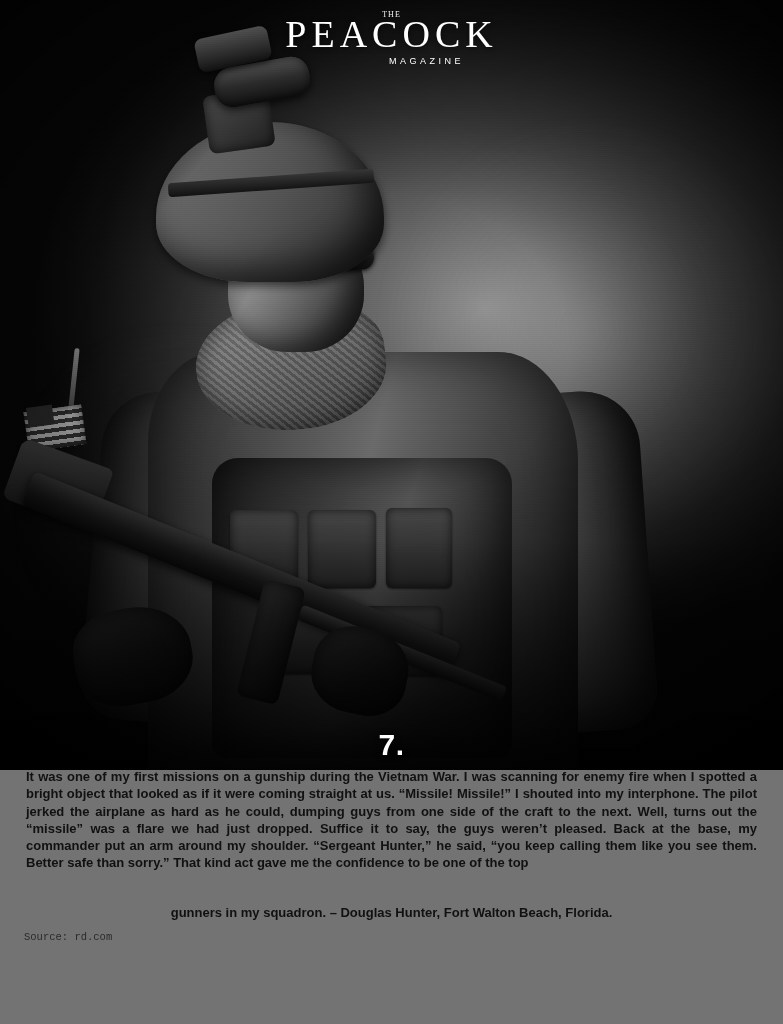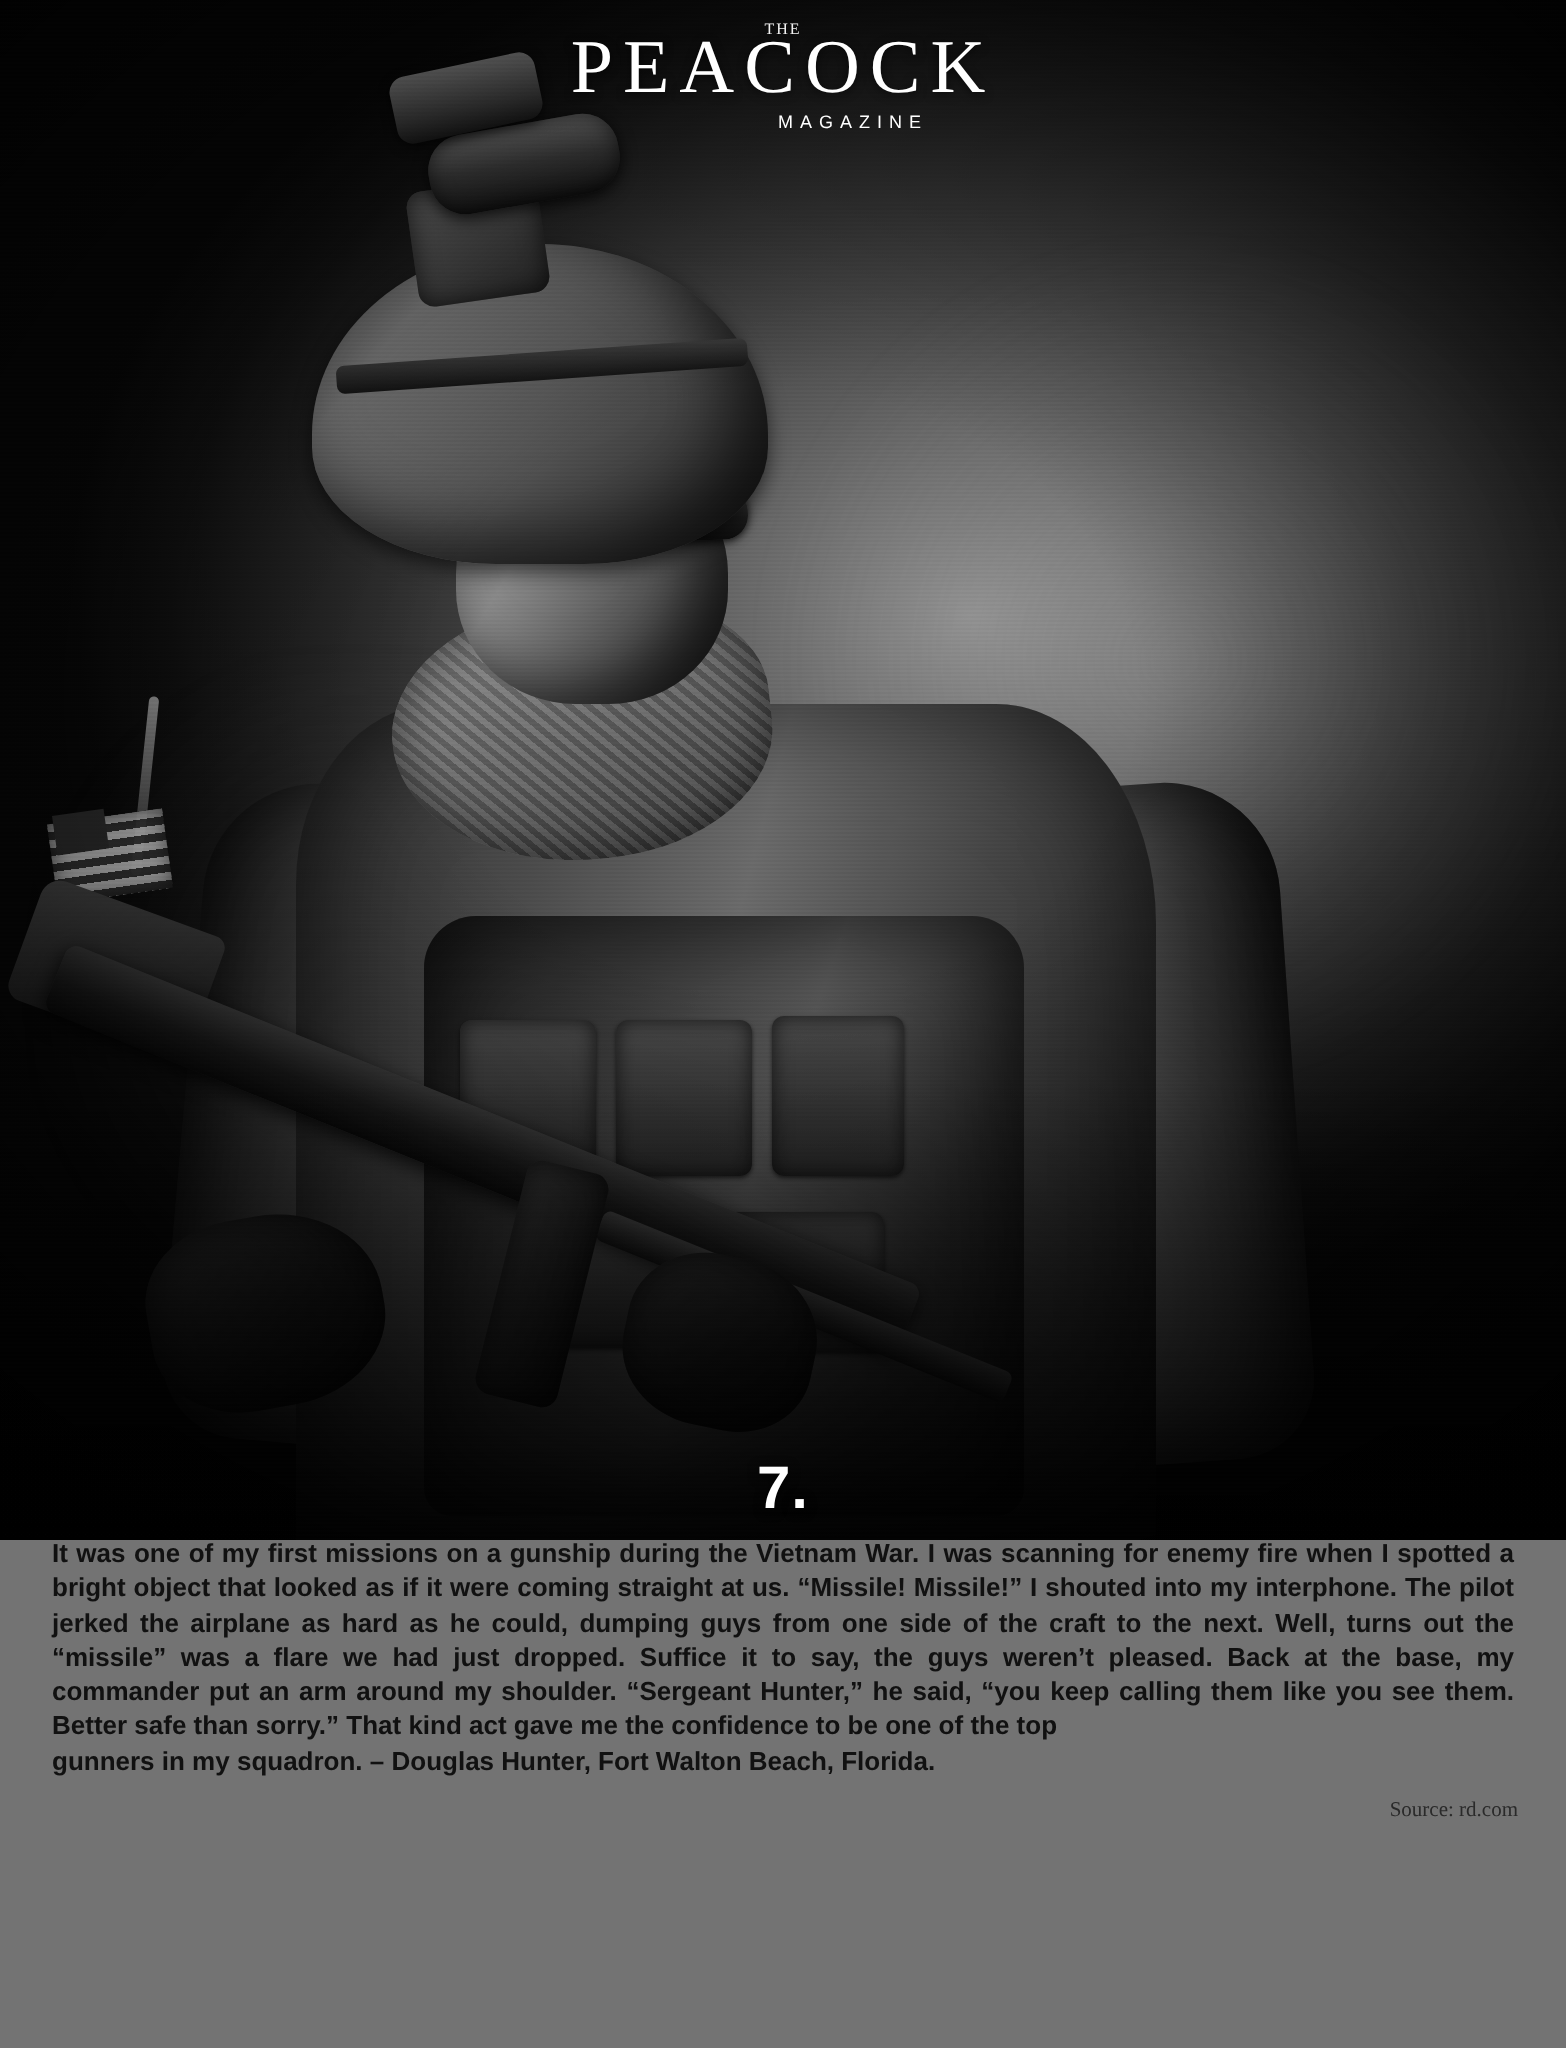--- a/index.html
+++ b/index.html
@@ -329,25 +329,27 @@
     font-size: 13px;
     font-weight: bold;
     line-height: 1.33;
     color: #111111;
     text-align: justify;
     text-justify: inter-word;
     margin: 0 2px;
   }
   .story .last-line {
     display: block;
+    text-align: center;
+    margin-top: 32px;
   }
   .source {
     margin-top: 9px;
-    text-align: right;
-    font-family: Liberation Serif, serif;
+    text-align: left;
+    font-family: Liberation Mono, monospace;
     font-size: 10.5px;
     color: #2a2a2a;
     line-height: 1.45;
   }
 </style>
 </head>
 <body>
 
 <div class="page">
 

